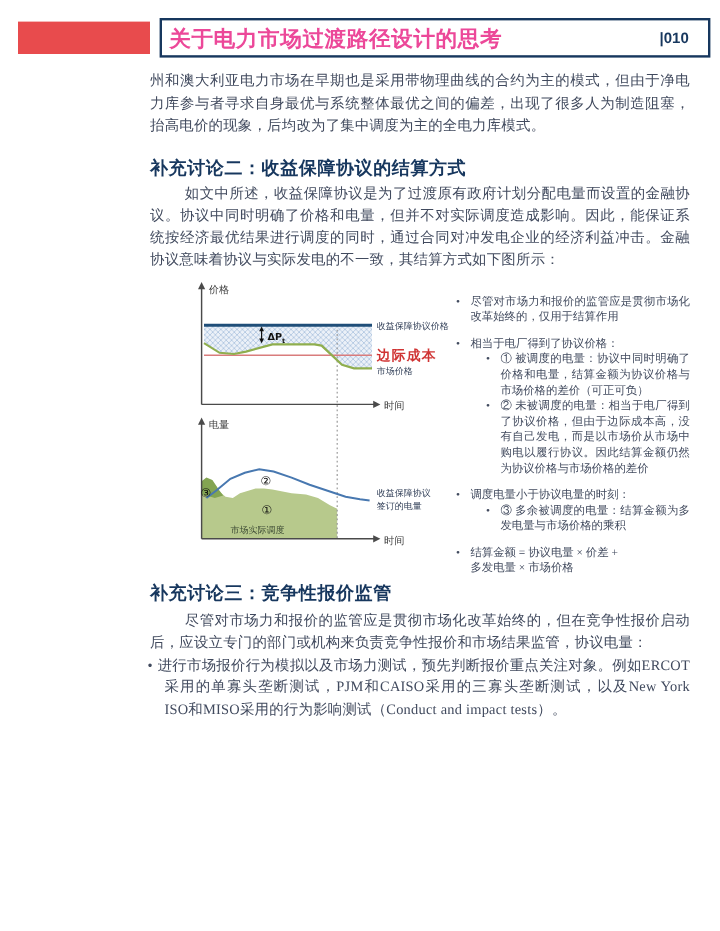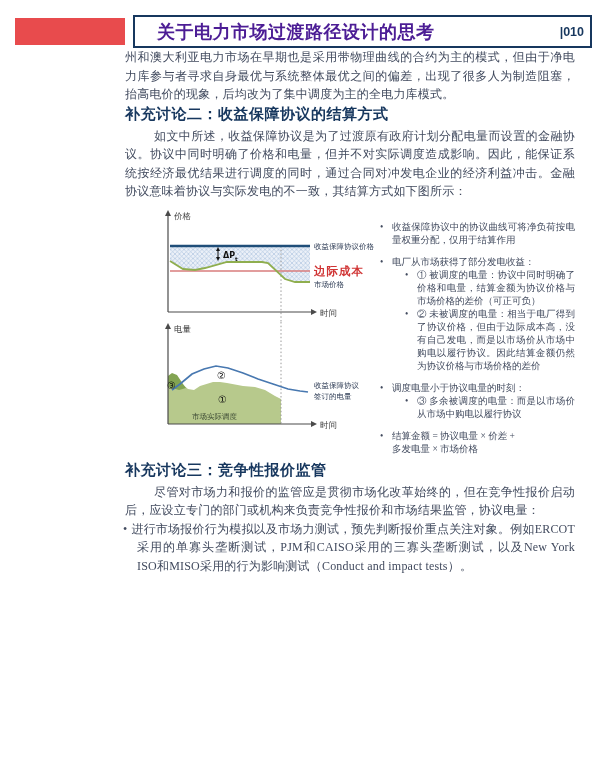--- a/index.html
+++ b/index.html
@@ -8,36 +8,36 @@
     font-family:"Liberation Serif","DejaVu Serif",serif;color:#414a5e;overflow:hidden;
   }
   
   .header{position:absolute;top:15px;left:0;width:600px;height:34px;}
   .red-block{position:absolute;left:15px;top:3px;width:110px;height:27px;background:#e84b4d;}
   .title-box{
     position:absolute;left:133px;top:0;width:455px;height:29px;
     border:2px solid #17375e;display:flex;align-items:center;justify-content:space-between;
   }
   .title{
-    margin:0;padding-left:22px;font-size:18px;font-weight:bold;color:#4c1d95;
+    margin:0;padding-left:6px;font-size:18px;font-weight:bold;color:#ec4899;
     letter-spacing:0.5px;white-space:nowrap;
   }
-  .page-num{padding-right:6px;font-size:12.5px;font-weight:bold;color:#17375e;font-family:"Liberation Sans","DejaVu Sans",sans-serif;}
+  .page-num{padding-right:16px;font-size:12.5px;font-weight:bold;color:#17375e;font-family:"Liberation Sans","DejaVu Sans",sans-serif;}
   
-  .content{position:absolute;top:48px;left:125px;width:450px;}
+  .content{position:absolute;top:48px;left:125px;width:450px;padding-top:10px;}
   .para{
     margin:0;font-size:12px;line-height:18.5px;text-align:justify;
     text-indent:29px;letter-spacing:0.2px;
   }
   .para.no-indent{text-indent:0;}
   .section-title{
     margin:0;font-size:15px;font-weight:bold;color:#17375e;line-height:22px;
     letter-spacing:0.5px;
   }
-  .st2{margin-top:1px;font-family:Liberation Mono, monospace;}
+  .st2{margin-top:16px;}
   .st3{margin-top:14px;}
   .p2{margin-top:0;}
   .p3{margin-top:3px;}
   .p4{margin-top:2px;}
   .body-bullet{
     margin-left:-12px;padding-left:24px;text-indent:-14px;
     font-size:12px;line-height:18.5px;text-align:justify;letter-spacing:0.2px;
   }
   .bdot{margin-right:4px;}
   
@@ -127,26 +127,26 @@
           <text class="inner-lbl" x="44" y="97">市场实际调度</text>
           <text class="axis-lbl" x="26" y="10">电量</text>
           <text class="axis-lbl" x="172" y="106">时间</text>
           <text class="curve-lbl" x="166" y="66">收益保障协议</text>
           <text class="curve-lbl" x="166" y="77">签订的电量</text>
         </svg>
 
       </div>
 
       <div class="fig-notes">
-        <div class="note l1 first">收益保障协议中的协议曲线可将净负荷按电量权重分配，仅用于结算作用</div>
-        <div class="note l1">电厂从市场获得了部分发电收益：</div>
+        <div class="note l1 first">尽管对市场力和报价的监管应是贯彻市场化改革始终的，仅用于结算作用</div>
+        <div class="note l1">相当于电厂得到了协议价格：</div>
         <div class="note l2">① 被调度的电量：协议中同时明确了价格和电量，结算金额为协议价格与市场价格的差价（可正可负）</div>
         <div class="note l2">② 未被调度的电量：相当于电厂得到了协议价格，但由于边际成本高，没有自己发电，而是以市场价从市场中购电以履行协议。因此结算金额仍然为协议价格与市场价格的差价</div>
         <div class="note l1">调度电量小于协议电量的时刻：</div>
-        <div class="note l2">③ 多余被调度的电量：而是以市场价从市场中购电以履行协议</div>
+        <div class="note l2">③ 多余被调度的电量：结算金额为多发电量与市场价格的乘积</div>
         <div class="note l1">结算金额 = 协议电量 × 价差 +
 多发电量 × 市场价格</div>
       </div>
     </div>
 
 
     <h2 class="section-title st3">补充讨论三：竞争性报价监管</h2>
 
     <p class="para p4">尽管对市场力和报价的监管应是贯彻市场化改革始终的，但在竞争性报价启动后，应设立专门的部门或机构来负责竞争性报价和市场结果监管，协议电量：</p>
 

